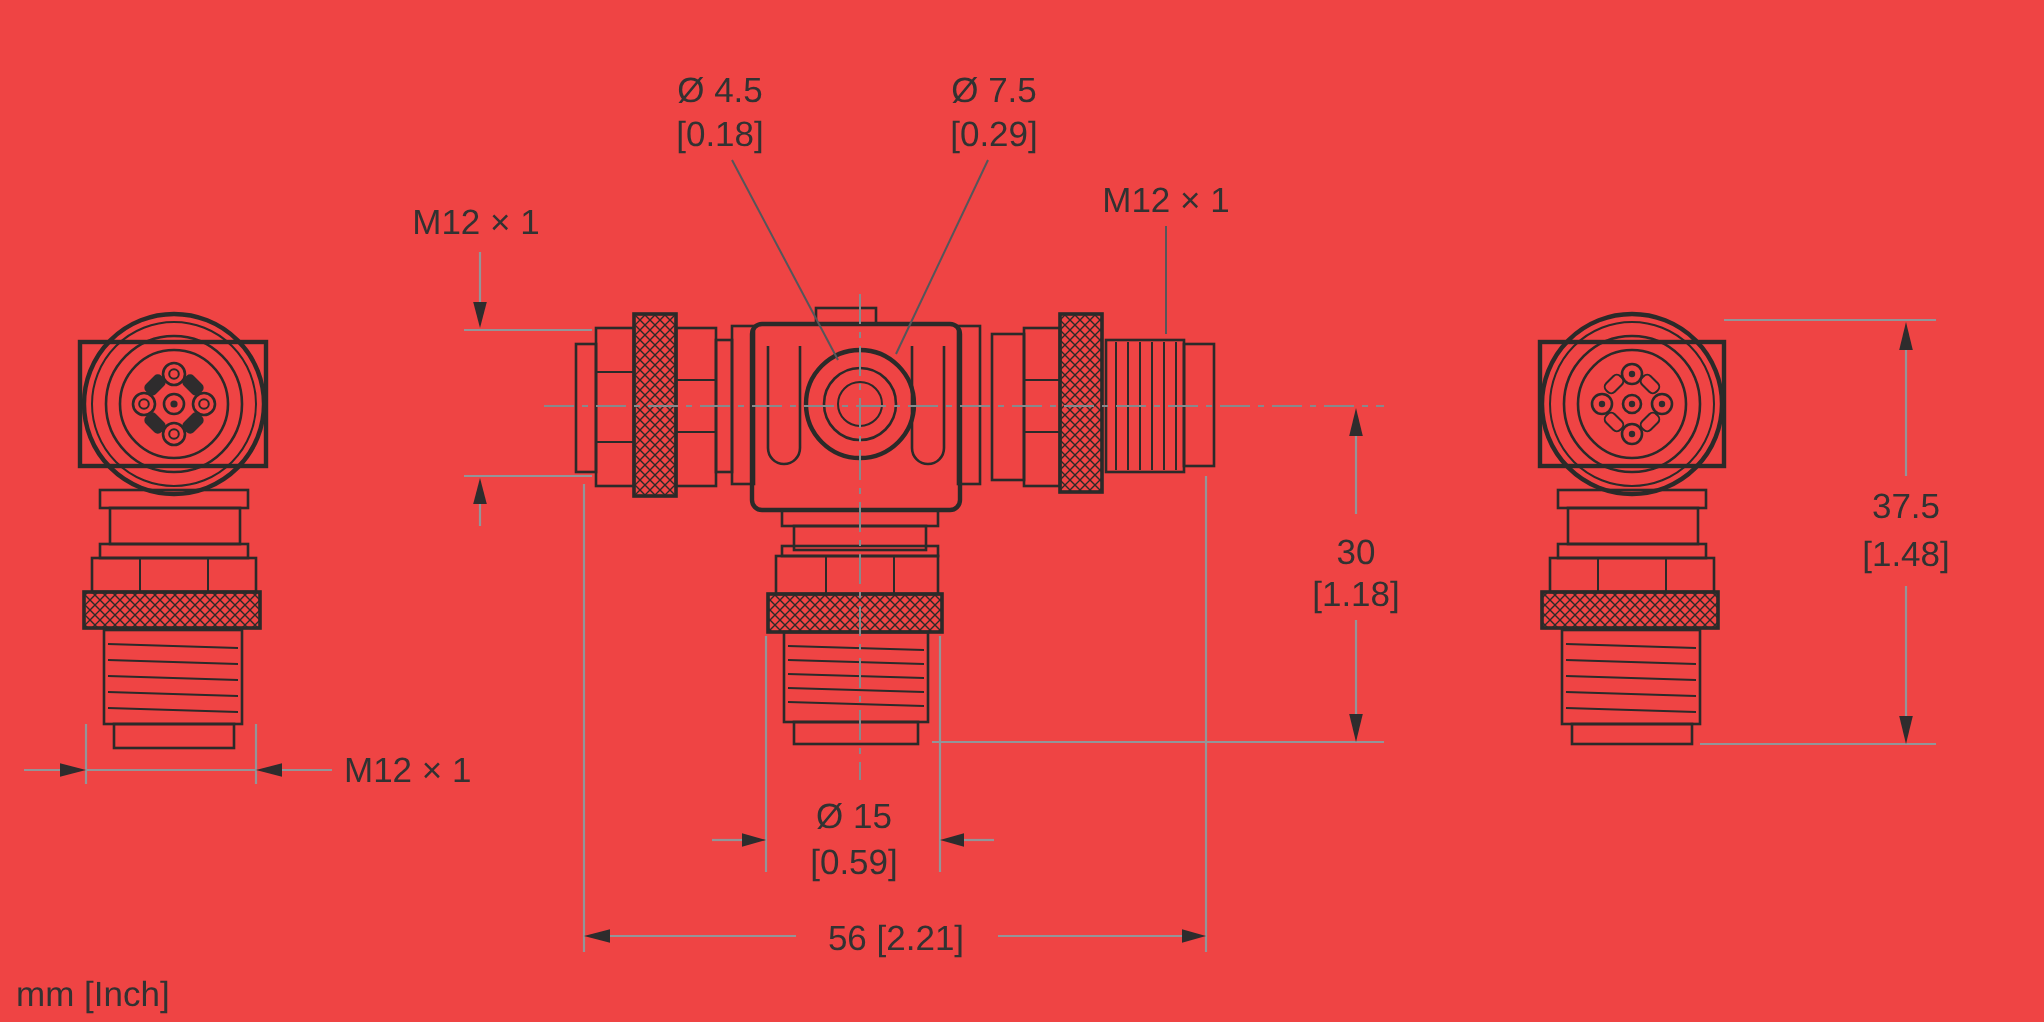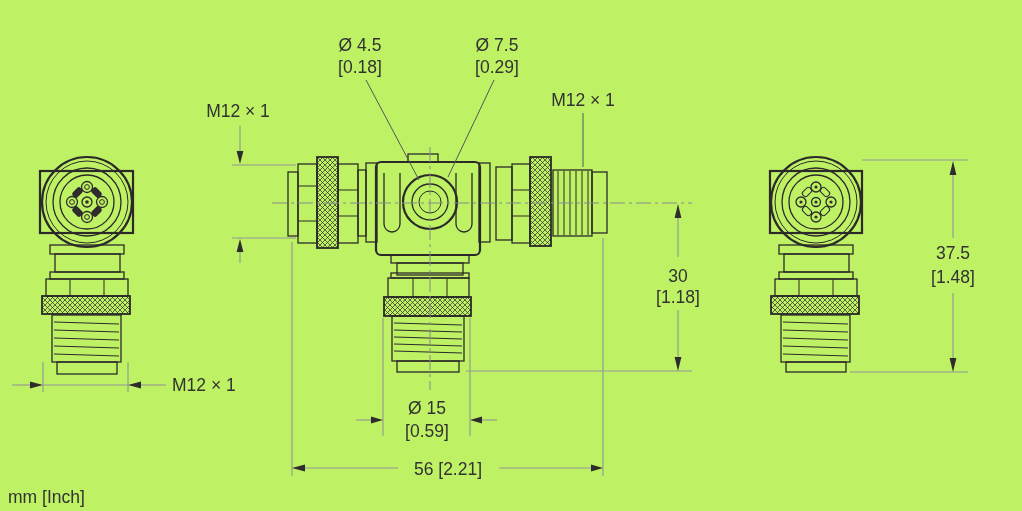--- a/index.html
+++ b/index.html
@@ -1,16 +1,16 @@
 <!DOCTYPE html>
 <html><head>
 <meta charset="utf-8">
 <style>
   html,body{margin:0;padding:0;background:#ffffff;}
-  #stage{position:relative;width:1022px;height:511px;background:#bef264;overflow:hidden;
+  #stage{position:relative;width:1022px;height:511px;background:#ef4444;overflow:hidden;
          font-family:"Liberation Sans",sans-serif;}
   svg{position:absolute;left:0;top:0;}
   text{font-family:"Liberation Sans",sans-serif;fill:#323232;}
   .lbl{font-size:17.5px;}
   .part{stroke:#2b2a29;fill:none;}
   .thick{stroke-width:2.2;}
   .thin{stroke-width:1.3;}
   .hair{stroke-width:1;}
   .dim{stroke:#939598;stroke-width:1.1;fill:none;}
   .cl{stroke:#87898c;stroke-width:1;fill:none;stroke-dasharray:15 4 3 4;}

